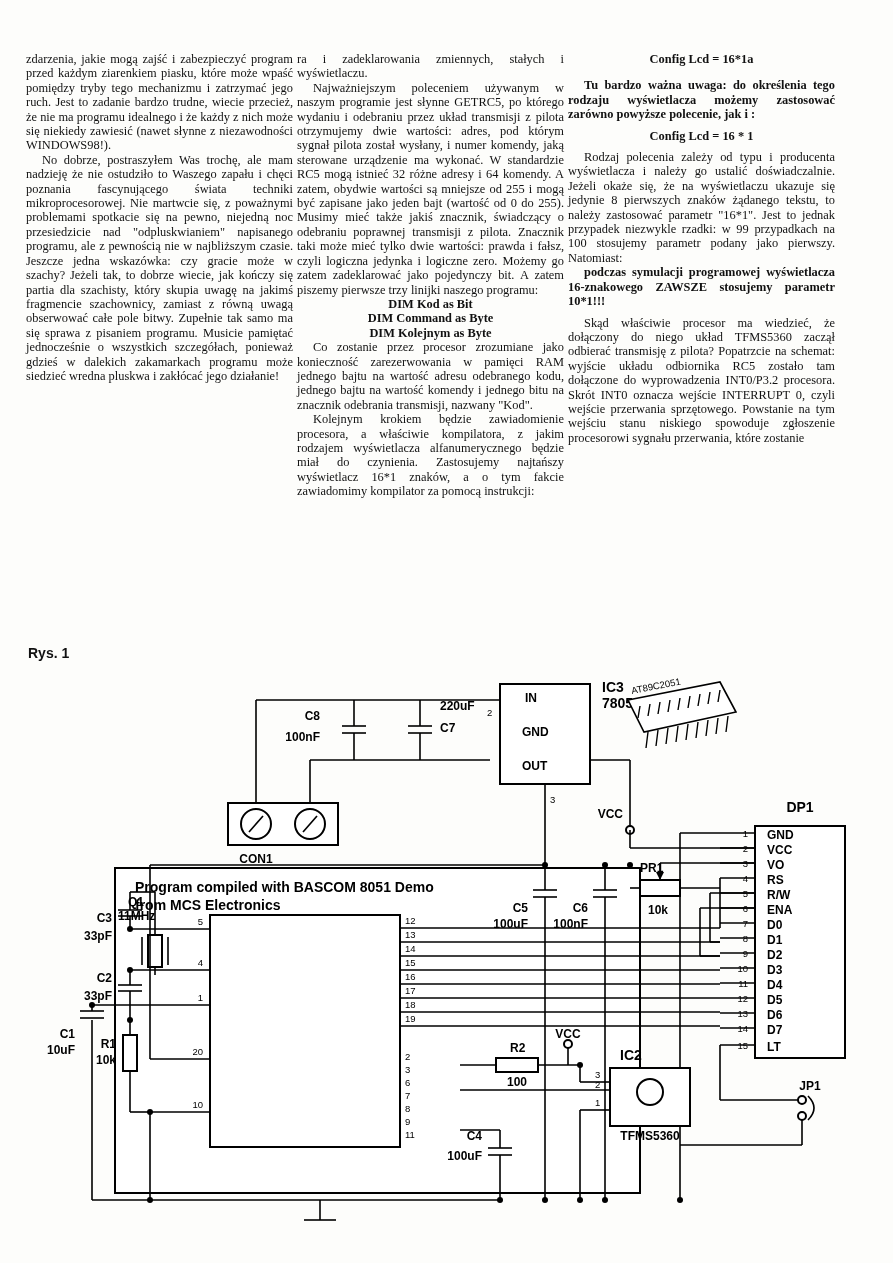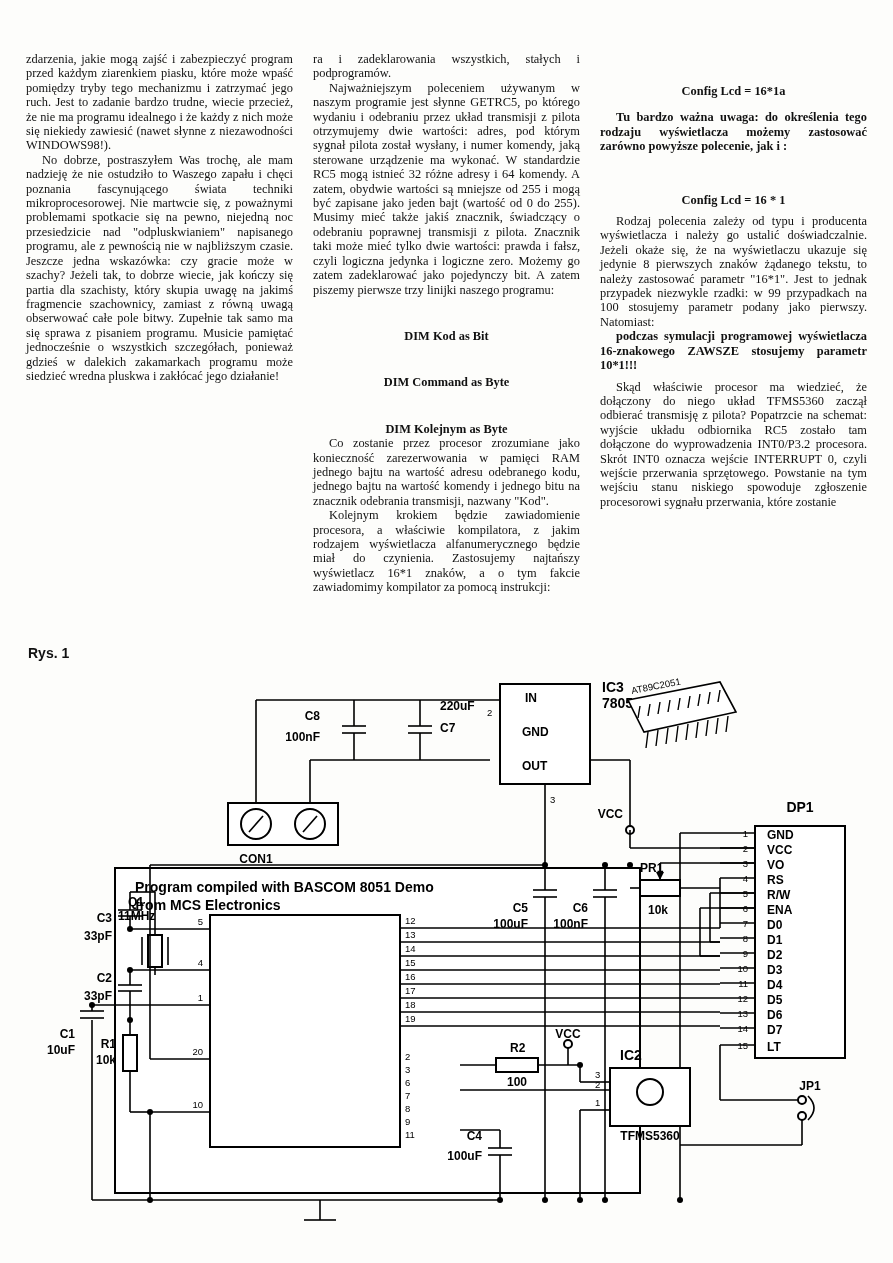--- a/index.html
+++ b/index.html
@@ -10,27 +10,27 @@
     color:#111;
     position:relative;
     overflow:hidden;
   }
   .page{position:absolute;inset:0;}
   
   .cols{
     position:absolute;
     left:26px;top:52px;width:845px;height:580px;
     display:flex;
-    gap:20px;
+    gap:4px;
   }
   .col{width:267px;font-size:12.4px;line-height:14.4px;text-align:justify;}
   .col p{margin:0;text-indent:16px;}
   .col p.noind{text-indent:0;}
   .col p.b{font-weight:bold;}
-  .col p.code{text-align:center;text-indent:0;font-weight:bold;margin-top:32px;}
+  .col p.code{text-align:center;text-indent:0;font-weight:bold;}
   .gap{height:12px;}
   .gap-s{height:7px;}
 
   
   .figlabel{
     position:absolute;left:28px;top:645px;
     font-weight:bold;font-size:14px;
     font-family:"Liberation Sans", sans-serif;
     text-align:center;
   }
@@ -46,21 +46,21 @@
 <div class="page">
 
   <div class="cols">
 
     <div class="col">
       <p class="noind">zdarzenia, jakie mogą zajść i zabezpieczyć program przed każdym ziarenkiem piasku, które może wpaść pomiędzy tryby tego mechanizmu i zatrzymać jego ruch. Jest to zadanie bardzo trudne, wiecie przecież, że nie ma programu idealnego i że każdy z nich może się niekiedy zawiesić (nawet słynne z niezawodności WINDOWS98!).</p>
       <p>No dobrze, postraszyłem Was trochę, ale mam nadzieję że nie ostudziło to Waszego zapału i chęci poznania fascynującego świata techniki mikroprocesorowej. Nie martwcie się, z poważnymi problemami spotkacie się na pewno, niejedną noc przesiedzicie nad "odpluskwianiem" napisanego programu, ale z pewnością nie w najbliższym czasie. Jeszcze jedna wskazówka: czy gracie może w szachy? Jeżeli tak, to dobrze wiecie, jak kończy się partia dla szachisty, który skupia uwagę na jakimś fragmencie szachownicy, zamiast z równą uwagą obserwować całe pole bitwy. Zupełnie tak samo ma się sprawa z pisaniem programu. Musicie pamiętać jednocześnie o wszystkich szczegółach, ponieważ gdzieś w dalekich zakamarkach programu może siedzieć wredna pluskwa i zakłócać jego działanie!</p>
     </div>
 
     <div class="col">
-      <p class="noind">ra i zadeklarowania wszystkich, stałych i podprogramów.</p>
+      <p class="noind">ra i zadeklarowania zmiennych, stałych i wyświetlaczu.</p>
       <p>Najważniejszym poleceniem używanym w naszym programie jest słynne GETRC5, po którego wydaniu i odebraniu przez układ transmisji z pilota otrzymujemy dwie wartości: adres, pod którym sygnał pilota został wysłany, i numer komendy, jaką sterowane urządzenie ma wykonać. W standardzie RC5 mogą istnieć 32 różne adresy i 64 komendy. A zatem, obydwie wartości są mniejsze od 255 i mogą być zapisane jako jeden bajt (wartość od 0 do 255). Musimy mieć także jakiś znacznik, świadczący o odebraniu poprawnej transmisji z pilota. Znacznik taki może mieć tylko dwie wartości: prawda i fałsz, czyli logiczna jedynka i logiczne zero. Możemy go zatem zadeklarować jako pojedynczy bit. A zatem piszemy pierwsze trzy linijki naszego programu:</p>
       <p class="code">DIM Kod as Bit</p>
       <p class="code">DIM Command as Byte</p>
       <p class="code">DIM Kolejnym as Byte</p>
       <p>Co zostanie przez procesor zrozumiane jako konieczność zarezerwowania w pamięci RAM jednego bajtu na wartość adresu odebranego kodu, jednego bajtu na wartość komendy i jednego bitu na znacznik odebrania transmisji, nazwany "Kod".</p>
       <p>Kolejnym krokiem będzie zawiadomienie procesora, a właściwie kompilatora, z jakim rodzajem wyświetlacza alfanumerycznego będzie miał do czynienia. Zastosujemy najtańszy wyświetlacz 16*1 znaków, a o tym fakcie zawiadomimy kompilator za pomocą instrukcji:</p>
     </div>
 
     <div class="col">
       <p class="code">Config Lcd = 16*1a</p>

